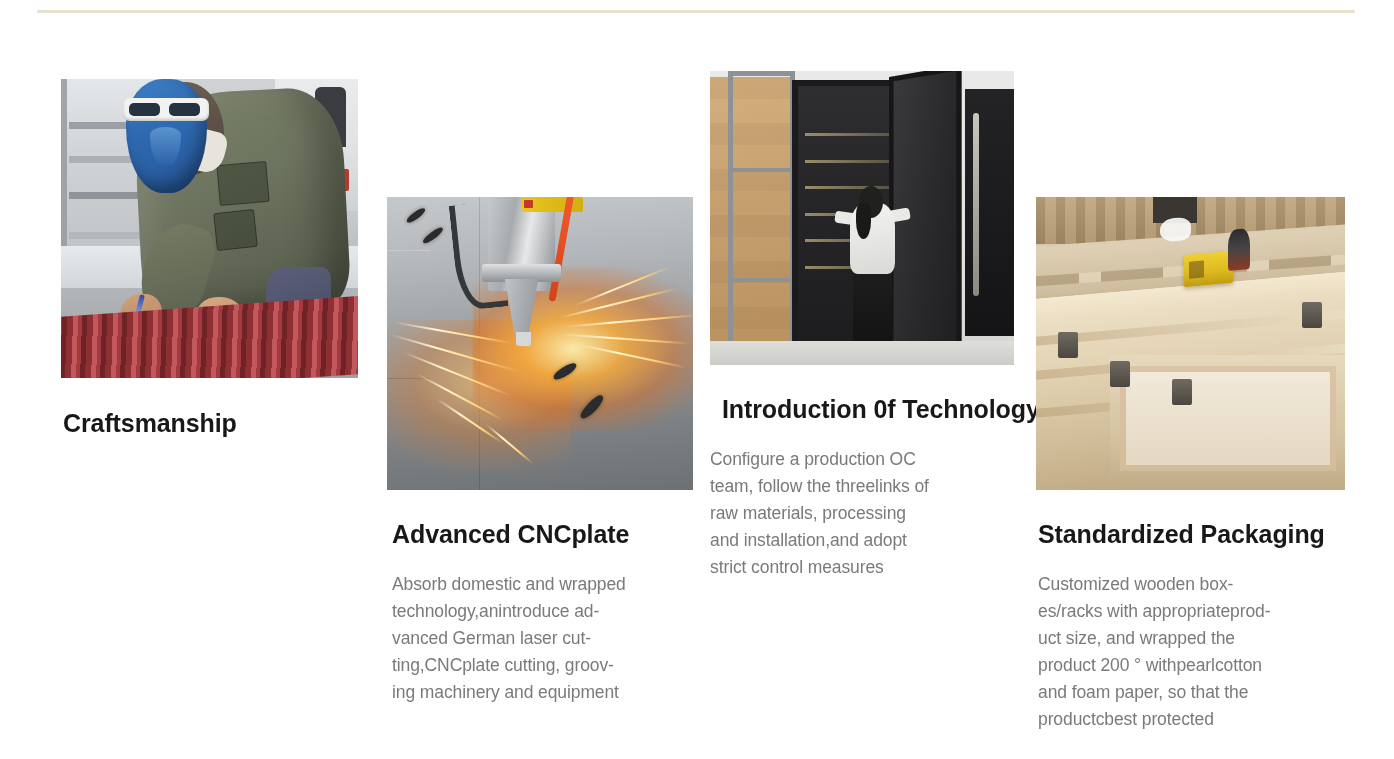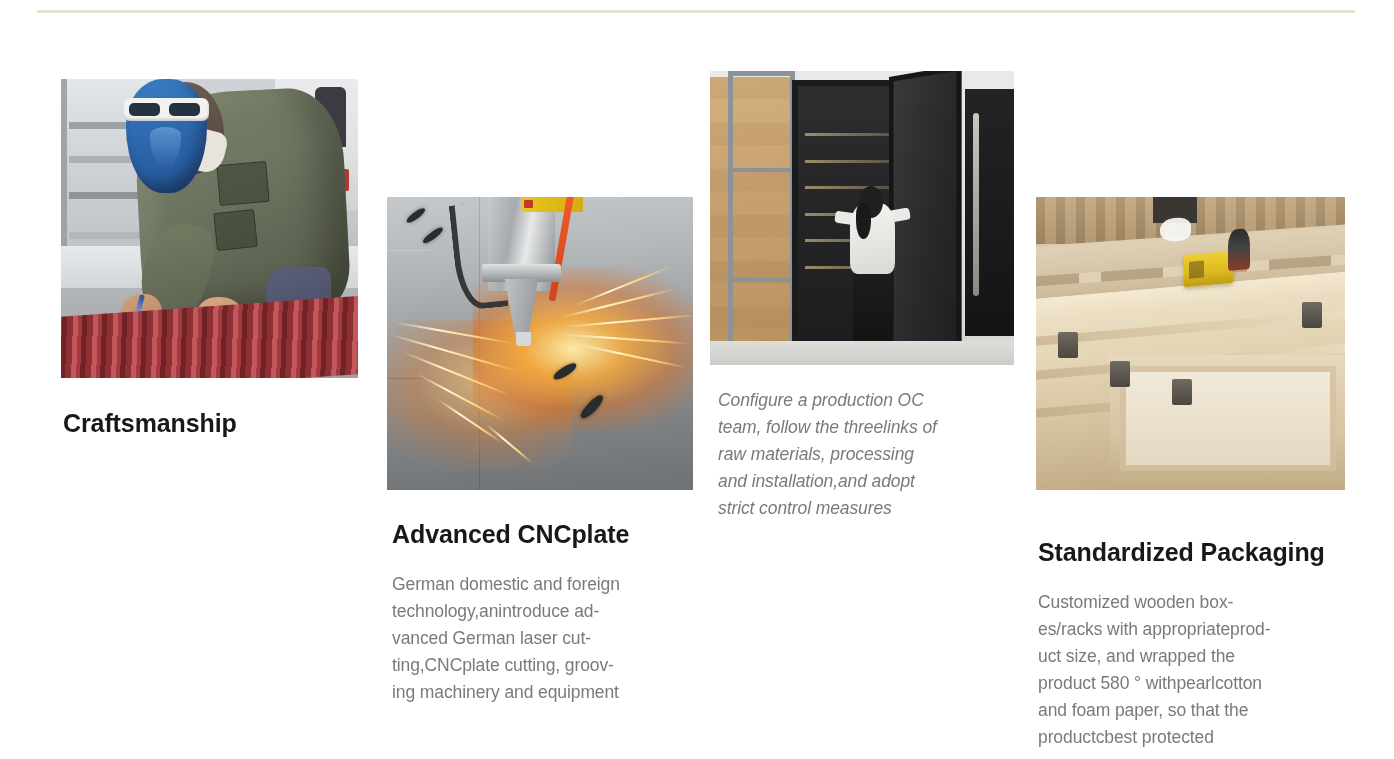--- a/index.html
+++ b/index.html
@@ -66,25 +66,25 @@
   #card-craftsmanship .feature-body  { margin-top: 22px; margin-left: 2px; width: 300px; }
 
   #card-equipment { left: 387px; top: 197px; width: 310px; }
   #card-equipment .feature-photo { width: 306px; height: 293px; }
   #card-equipment .feature-title { margin-top: 29px; margin-left: 5px; }
   #card-equipment .feature-body  { margin-top: 22px; margin-left: 5px; width: 300px; }
 
   #card-technology { left: 710px; top: 71px; width: 312px; }
   #card-technology .feature-photo { width: 304px; height: 294px; }
   #card-technology .feature-title { margin-top: 29px; margin-left: 12px; }
-  #card-technology .feature-body  { margin-top: 22px; margin-left: 8px; width: 300px; font-style: italic; }
+  #card-technology .feature-body  { margin-top: 22px; margin-left: 0; width: 300px; }
 
   #card-packaging { left: 1036px; top: 197px; width: 312px; }
   #card-packaging .feature-photo { width: 309px; height: 293px; }
-  #card-packaging .feature-title { margin-top: 47px; margin-left: 2px; }
+  #card-packaging .feature-title { margin-top: 29px; margin-left: 2px; }
   #card-packaging .feature-body  { margin-top: 22px; margin-left: 2px; width: 310px; }
 
   
   .ph-craft { background: linear-gradient(180deg,#cfd3d6 0%,#c4c9cd 46%,#b9bdc0 60%,#9d9fa1 100%); }
   .ph-craft .bg-rack {
     position: absolute; left: 0; top: 0; width: 34%; height: 66%;
     background:
       linear-gradient(90deg, rgba(150,155,160,.85) 0 6px, transparent 6px 100%),
       linear-gradient(180deg,#e4e7e9 0%,#cfd3d6 40%,#bcc0c3 100%);
   }
@@ -457,21 +457,21 @@
       <div class="spark" style="left:8%;  top:68%; width:32%; transform:rotate(28deg);"></div>
       <div class="spark" style="left:14%; top:76%; width:26%; transform:rotate(34deg);"></div>
       <div class="spark" style="left:30%; top:84%; width:20%; transform:rotate(40deg);"></div>
 
       <div class="slag" style="left:6%;  top:5%;  width:22px; height:7px; transform:rotate(-38deg);"></div>
       <div class="slag" style="left:11%; top:12%; width:24px; height:7px; transform:rotate(-38deg);"></div>
       <div class="slag" style="left:54%; top:58%; width:26px; height:9px; transform:rotate(-34deg);"></div>
       <div class="slag" style="left:62%; top:70%; width:30px; height:10px; transform:rotate(-48deg);"></div>
     </div>
     <div class="feature-title">Advanced CNCplate</div>
-    <div class="feature-body">German domestic and foreign
+    <div class="feature-body">Absorb domestic and wrapped
 technology,anintroduce ad-
 vanced German laser cut-
 ting,CNCplate cutting, groov-
 ing machinery and equipment</div>
   </div>
 
   <div class="feature" id="card-technology">
     <div class="feature-photo ph-door">
       <div class="wood-panel"></div>
       <div class="wood-frame"></div>
@@ -486,20 +486,21 @@
       <div class="door-open"></div>
       <div class="door-right"></div>
       <div class="person-arm-l"></div>
       <div class="person-arm-r"></div>
       <div class="person-legs"></div>
       <div class="person-body"></div>
       <div class="person-head"></div>
       <div class="person-hair"></div>
       <div class="floor"></div>
     </div>
+    <div class="feature-title">Introduction 0f Technology</div>
     <div class="feature-body">Configure a production OC
 team, follow the threelinks of
 raw materials, processing
 and installation,and adopt
 strict control measures</div>
   </div>
 
   <div class="feature" id="card-packaging">
     <div class="feature-photo ph-crate">
       <div class="bg-stack"></div>
@@ -516,18 +517,18 @@
       <div class="corner" style="left:7%;  top:46%;"></div>
       <div class="corner" style="left:86%; top:36%;"></div>
       <div class="bag"></div>
       <div class="toolbox"></div>
       <div class="drill"></div>
     </div>
     <div class="feature-title">Standardized Packaging</div>
     <div class="feature-body">Customized wooden box-
 es/racks with appropriateprod-
 uct size, and wrapped the
-product 580 °   withpearlcotton
+product 200 °   withpearlcotton
 and foam paper, so that the
 productcbest protected</div>
   </div>
 
 </div>
 
 </body></html>

